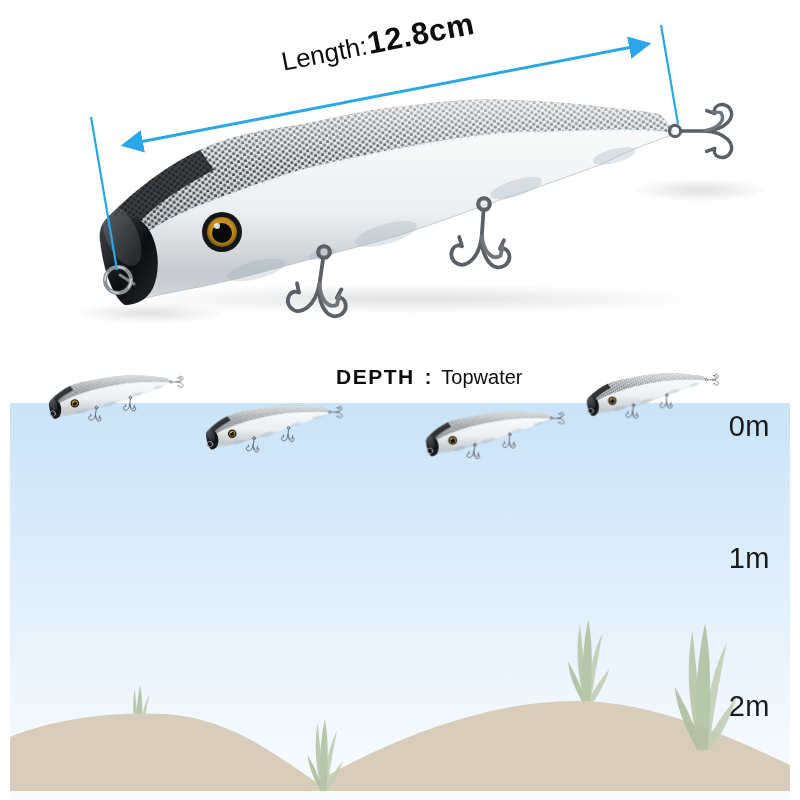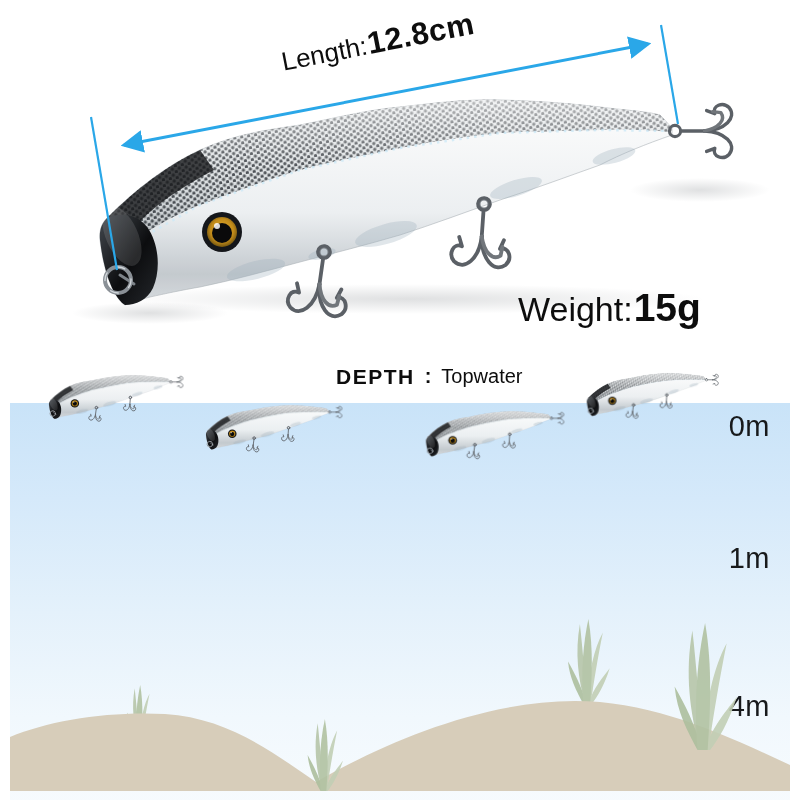--- a/index.html
+++ b/index.html
@@ -28,21 +28,21 @@
     transform:rotate(-11deg);
   }
   .length-dim .lbl{font-size:26px;}
   .length-dim .val{font-size:31px;font-weight:bold;letter-spacing:0.5px;}
   .weight-dim{
     position:absolute;left:518px;top:286px;display:flex;align-items:baseline;gap:1px;
   }
   .weight-dim .lbl{font-size:34px;}
   .weight-dim .val{font-size:39px;font-weight:bold;}
   .depth-header{
-    position:absolute;left:336px;top:365px;display:flex;align-items:flex-start;
+    position:absolute;left:336px;top:365px;display:flex;align-items:flex-end;
     font-size:20px;
   }
   .depth-header .dlbl{font-weight:bold;letter-spacing:1.5px;font-size:21px;}
   .depth-header .sep{margin:0 10px;font-weight:bold;}
   .defs-holder{position:absolute;width:0;height:0;overflow:hidden;}
 </style>
 </head>
 <body>
 
 <div class="canvas">
@@ -161,21 +161,21 @@
         <use href="#sym-treble" transform="translate(238,168) rotate(8) scale(1.12) translate(-30,-7)"></use>
         <use href="#sym-treble" transform="translate(398,120) rotate(4) scale(1.12) translate(-30,-7)"></use>
         <use href="#sym-treble" transform="translate(589,47) rotate(-90) scale(1.02) translate(-30,-7)"></use>
       </g>
     </defs>
   </svg>
 
   <div class="water">
     <span class="depth-marker m0">0m</span>
     <span class="depth-marker m1">1m</span>
-    <span class="depth-marker m2">4m</span>
+    <span class="depth-marker m2">2m</span>
   </div>
 
   <svg class="gfx" viewBox="0 0 800 800">
 
     <ellipse cx="410" cy="299" rx="295" ry="15" fill="url(#shGrad)"></ellipse>
     <ellipse cx="150" cy="313" rx="78" ry="11" fill="url(#shGrad)"></ellipse>
     <ellipse cx="700" cy="190" rx="70" ry="12" fill="url(#shGrad)"></ellipse>
 
     <use href="#sym-lure" transform="translate(86,84)"></use>
 
@@ -199,24 +199,20 @@
     <use href="#sym-lure" transform="translate(203,402) scale(0.215)"></use>
     <use href="#sym-lure" transform="translate(423,408) scale(0.218)"></use>
     <use href="#sym-lure" transform="translate(584,370) scale(0.208)"></use>
   </svg>
 
   <div class="length-dim">
     <span class="lbl">Length:</span>
     <span class="val">12.8cm</span>
   </div>
 
-  <div class="weight-dim">
-    <span class="lbl">Weight:</span>
-    <span class="val">15g</span>
-  </div>
 
   <div class="depth-header">
     <span class="dlbl">DEPTH</span>
     <span class="sep">:</span>
     <span class="dval">Topwater</span>
   </div>
 
 </div>
 
 </body></html>

